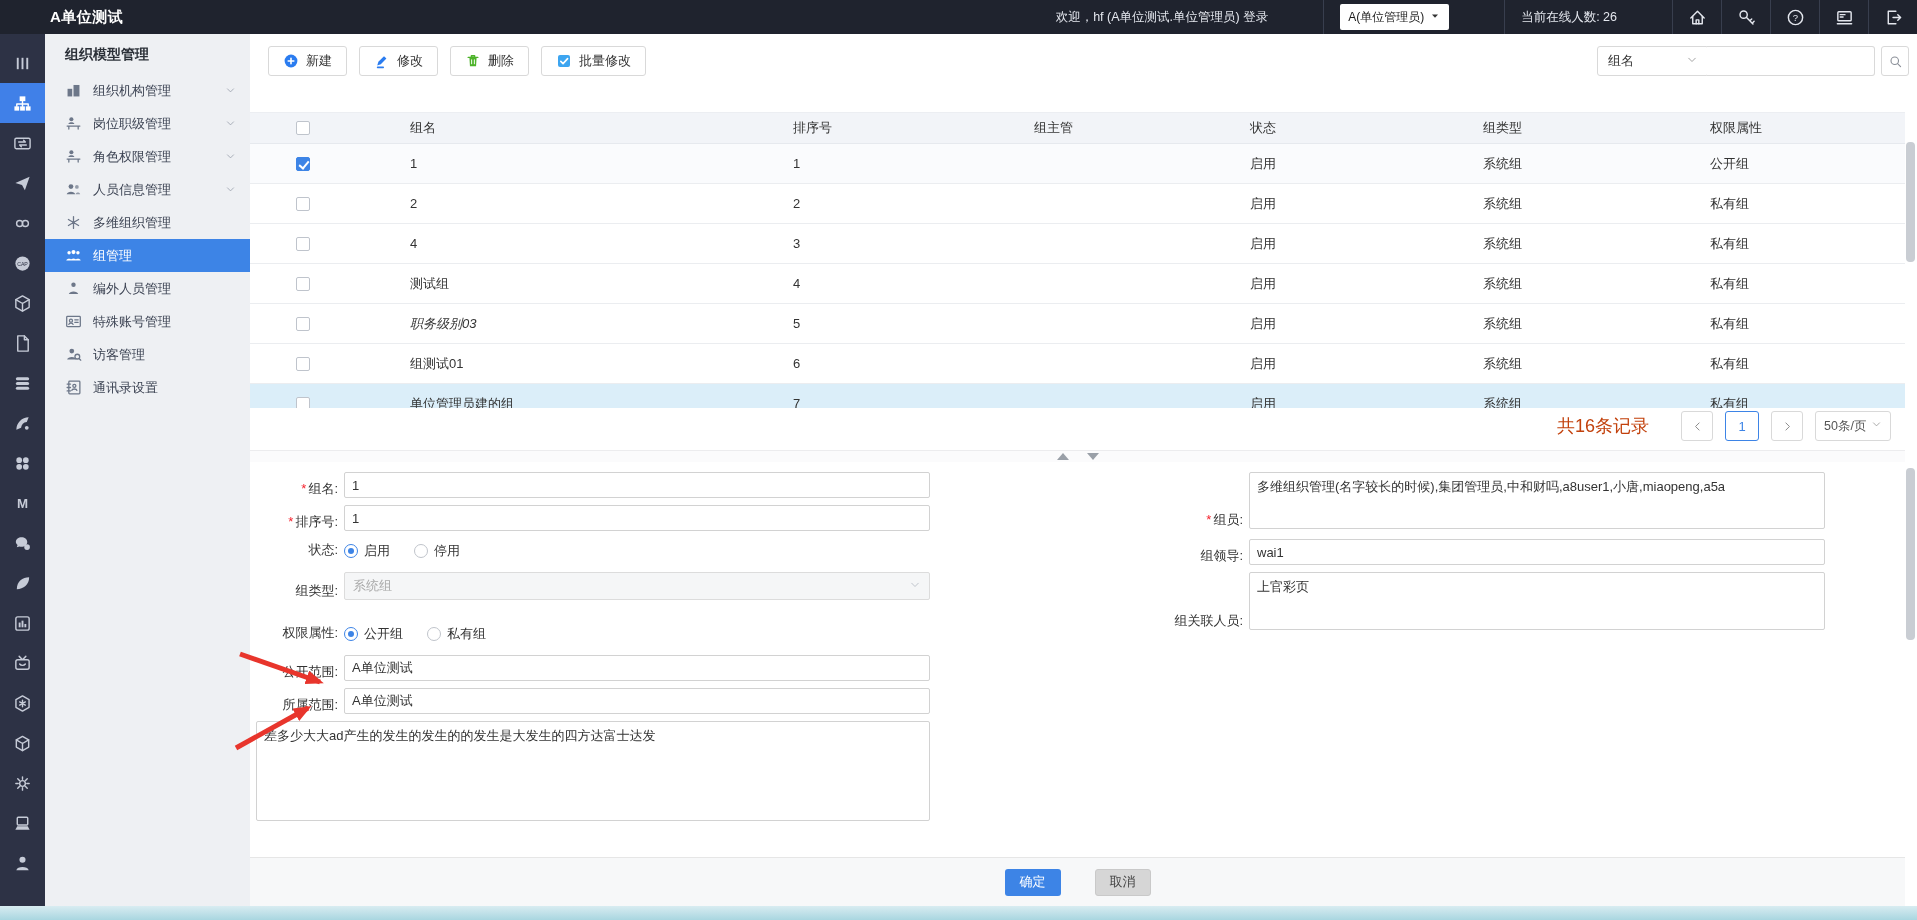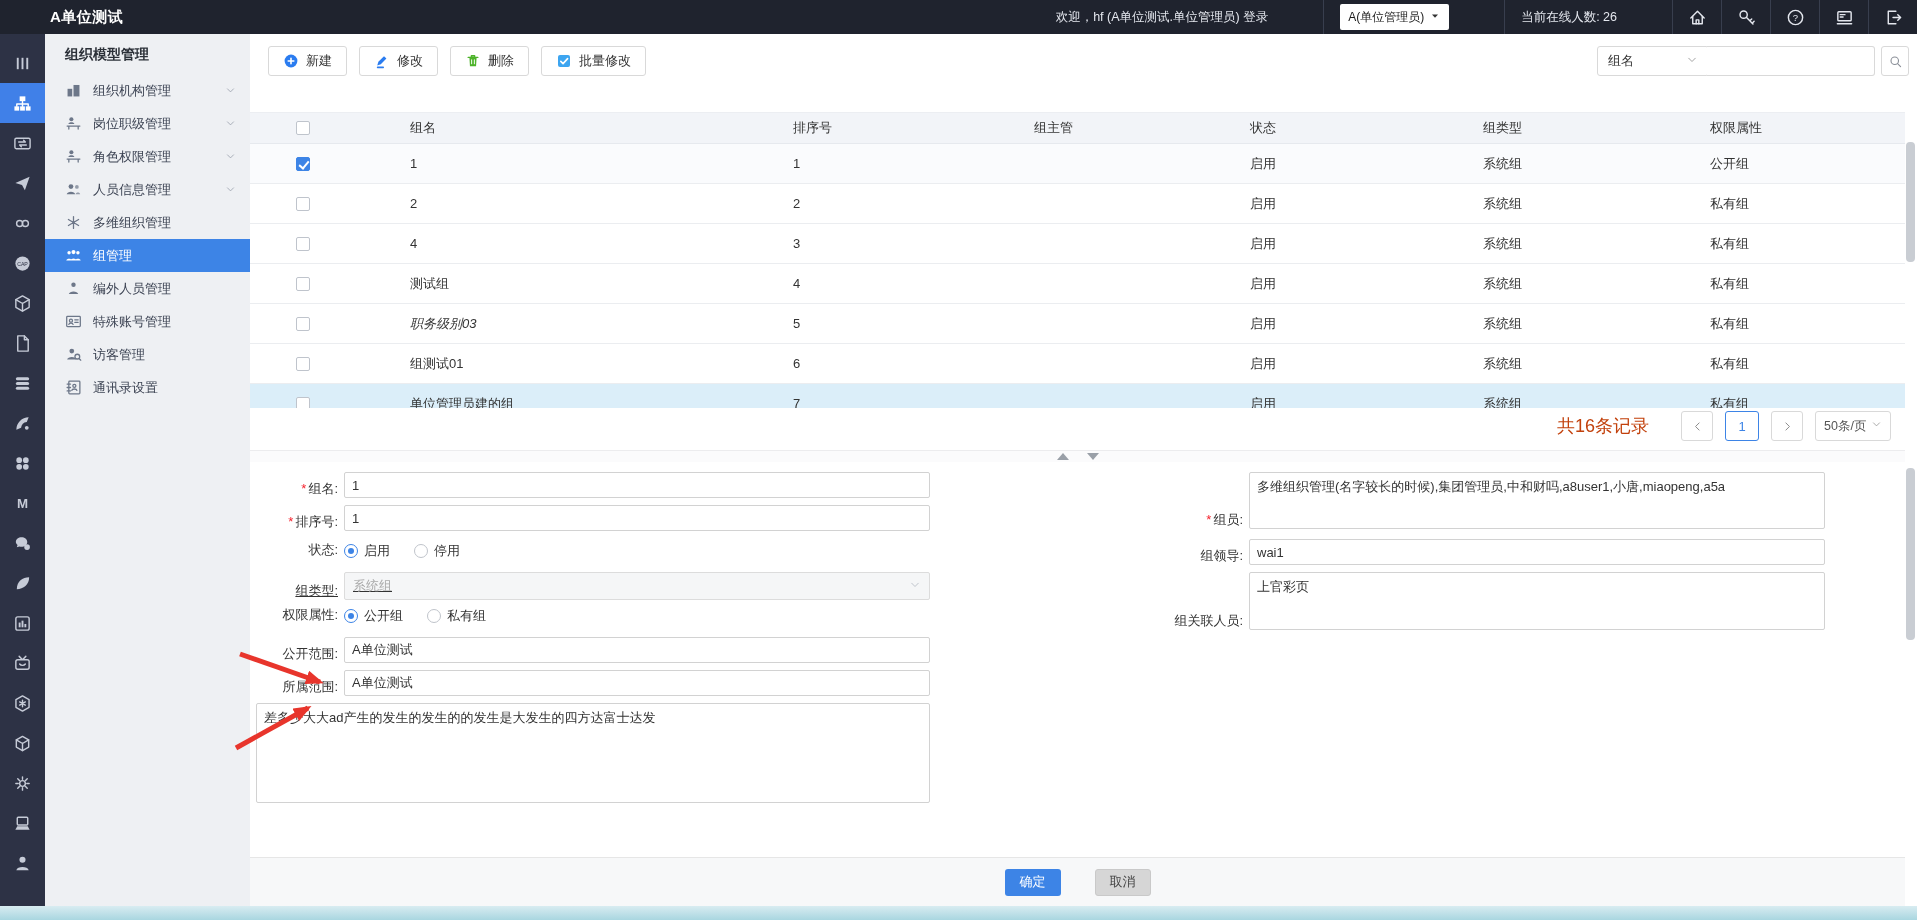--- a/index.html
+++ b/index.html
@@ -108,21 +108,21 @@
   .ta-lg { height:100px; } .ta-md { height:57px; } .ta-md2 { height:58px; }
   .f-radio-row { display:flex; align-items:center; height:18px; gap:24px; padding-top:1px; }
   .radio { display:flex; align-items:center; gap:6px; cursor:pointer; font-size:13px; color:#333; }
   .rdot { width:14px; height:14px; border-radius:50%; border:1px solid #c0c4cb; background:#fff; position:relative; }
   .rdot.sel { border-color:#3d84e6; }
   .rdot.sel::after { content:""; position:absolute; left:3px; top:3px; width:6px; height:6px; border-radius:50%; background:#3d84e6; }
   .f-select { width:100%; height:28px; border:1px solid #dcdcdc; border-radius:2px; background:#f5f6f7;
     display:flex; align-items:center; justify-content:space-between; padding:0 8px; color:#aaa; }
   .f-select svg { width:12px; height:12px; color:#b9bec6; }
   .m-radio { margin-bottom:13px; height:18px; }
-  .m-select { margin-bottom:6px;text-decoration:underline; }
+  .m-select { margin-bottom:24px; }
   .m-7 { margin-bottom:7px; }
   .m-10 { margin-bottom:10px; }
 
   
   .footer { position:absolute; left:0; top:823px; width:1655px; height:49px; background:#f7f8f9;
     border-top:1px solid #e6e6e6; display:flex; align-items:center; justify-content:center; gap:34px; }
   .btn-ok { width:56px; height:27px; background:#3d84e6; color:#fff; border:none; border-radius:3px;
     font-size:13px; cursor:pointer; font-family:inherit; }
   .btn-cancel { width:56px; height:27px; background:#d6d6d6; color:#444; border:1px solid #c9c9c9; border-radius:3px;
     font-size:13px; cursor:pointer; font-family:inherit; }

